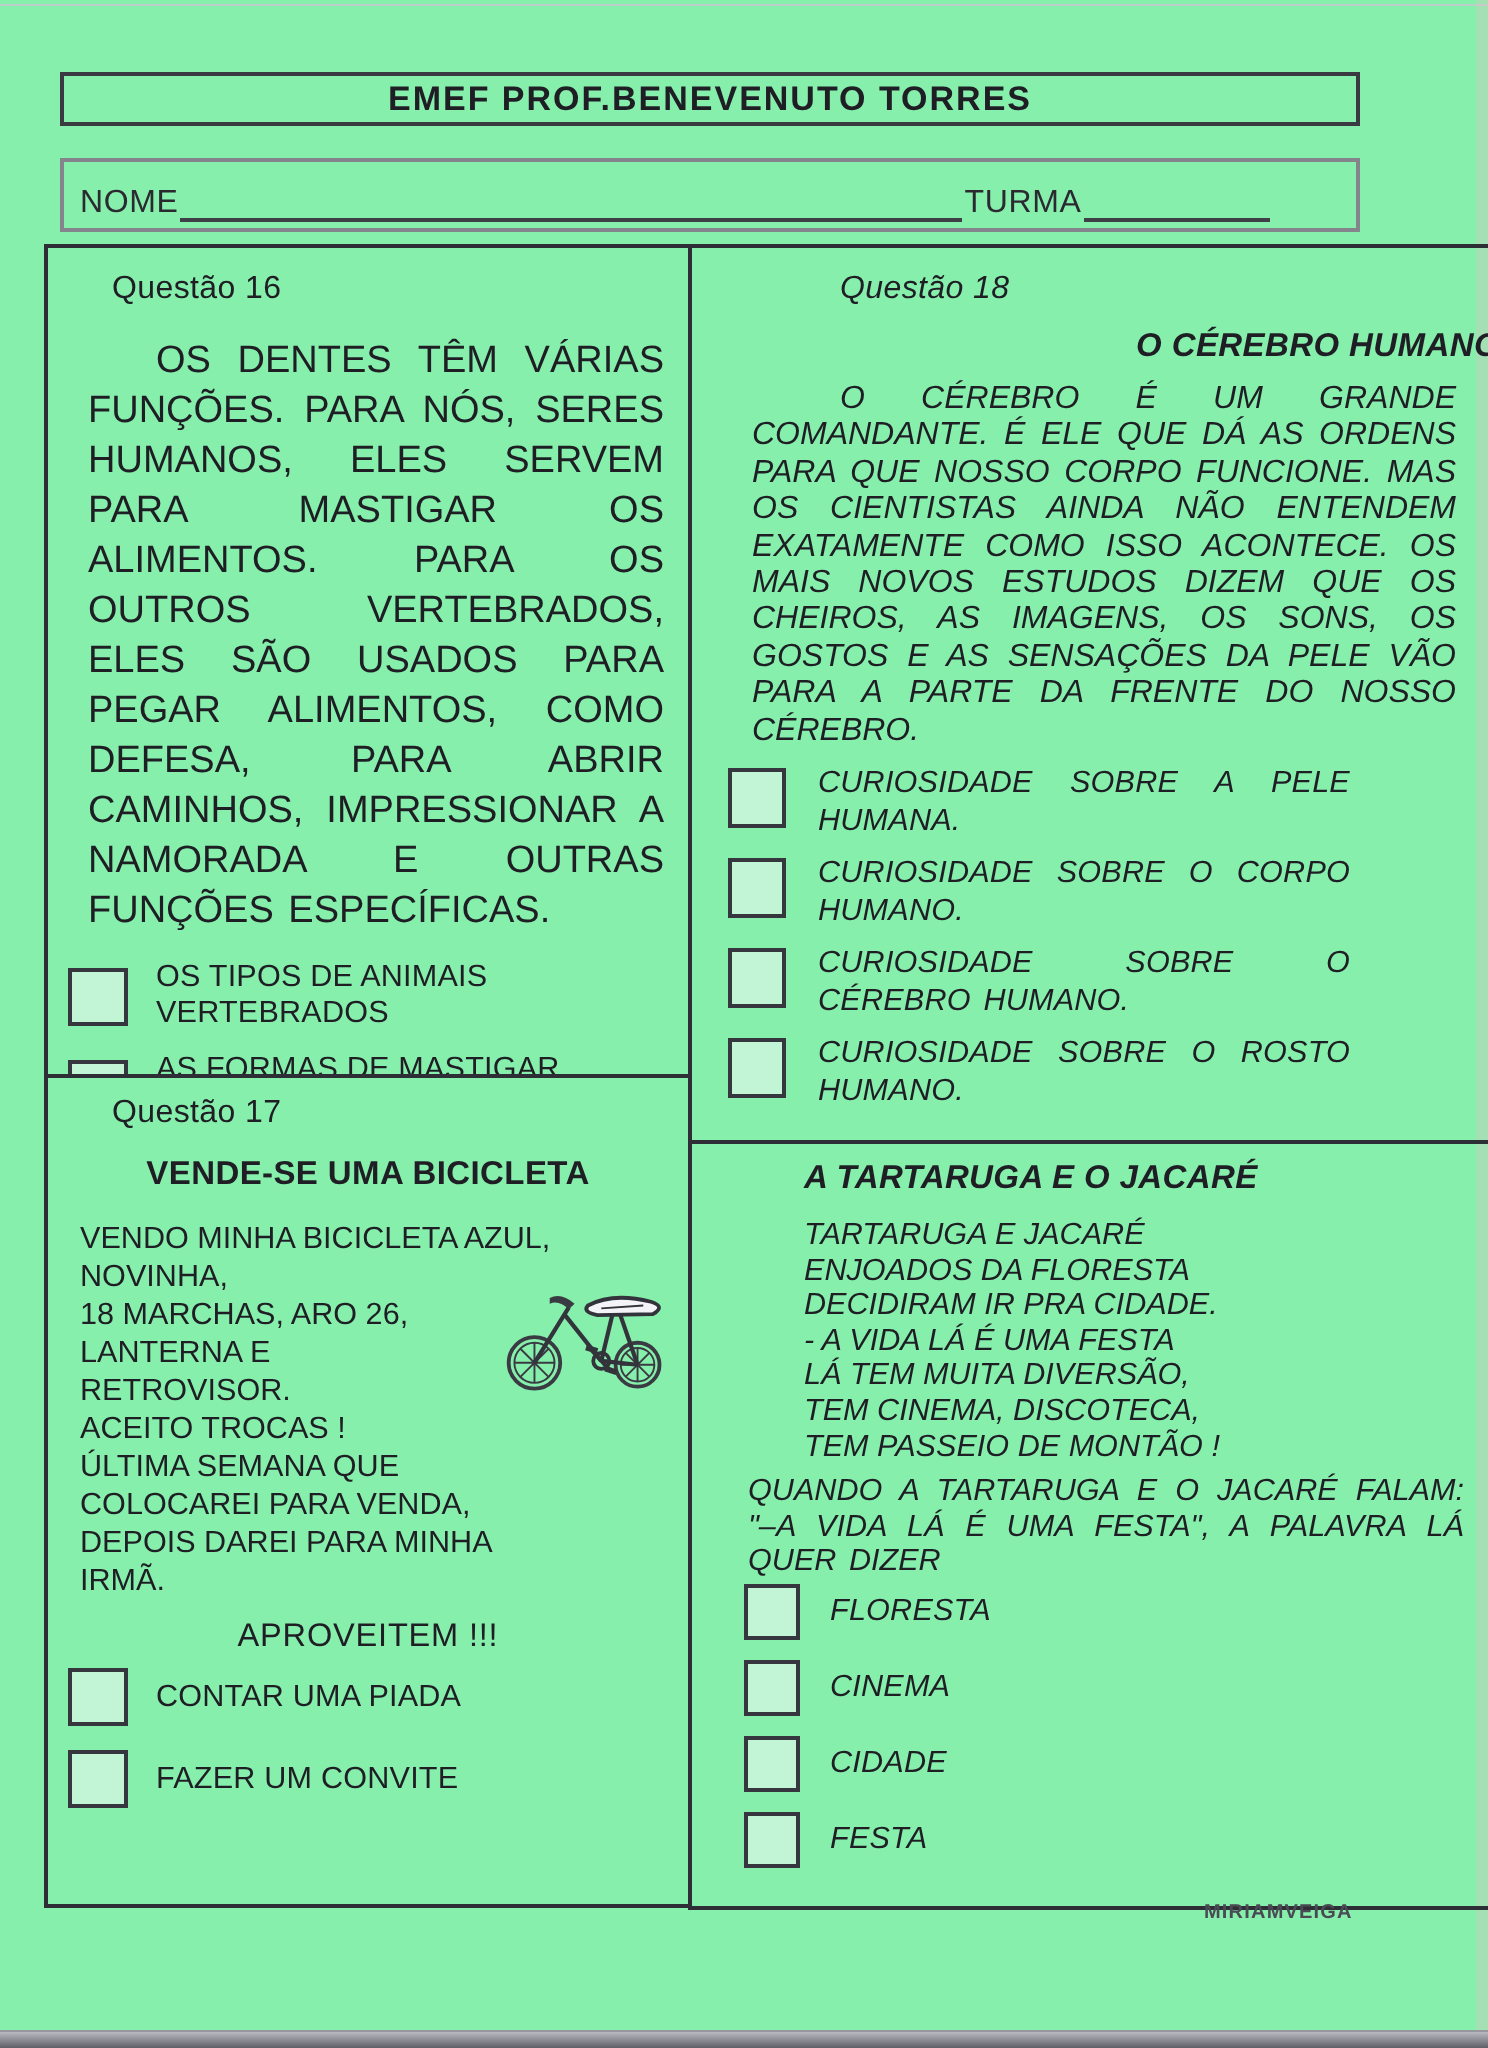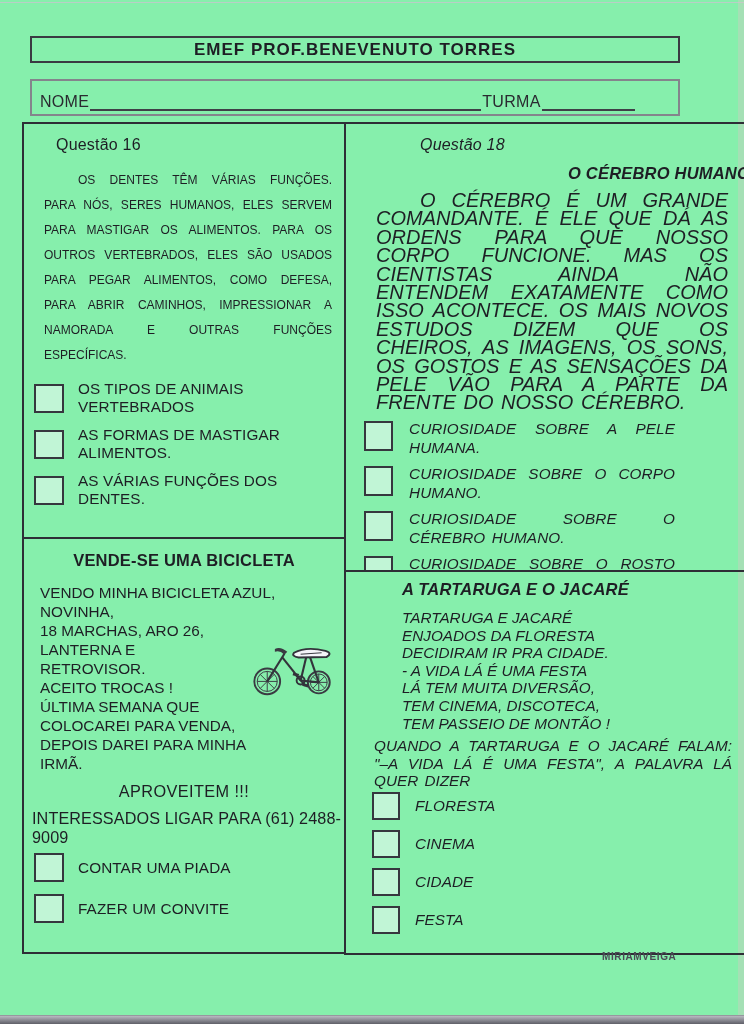--- a/index.html
+++ b/index.html
@@ -46,25 +46,25 @@
   .q18 .q-label { margin:12px 0 0 74px; }
   .q19 .q-label { margin:10px 0 0 56px; }
 
   .q-title { font-weight:700; font-size:16.5px; letter-spacing:.2px; }
   .q17 .q-title { text-align:center; margin-top:12px; }
   .q18 .q-title { text-align:right; margin-top:10px; }
   .q19 .q-title { margin:8px 0 0 56px; }
 
   .q16-text {
     margin:14px 12px 0 20px; text-align:justify; text-indent:34px;
-    font-size:12px; line-height:25px; word-spacing:2px;
+    font-size:19px; line-height:25px; word-spacing:2px;
   }
   .q18-text {
     margin:8px 22px 0 30px; text-align:justify; text-indent:44px;
-    font-size:20px; line-height:18.4px; word-spacing:2px;
+    font-size:16px; line-height:18.4px; word-spacing:2px;
   }
 
   .q17-body { margin:13px 86px 0 16px; font-size:15.3px; line-height:19px; }
   .q17-body span { display:block; }
   .q17-body span:first-child { margin-right:-78px; }
   .bike { position:absolute; right:9px; top:102px; }
   .q17-highlight { text-align:center; font-size:16.3px; margin-top:9px; letter-spacing:.4px; }
   .q17-contact { margin:8px 0 0 8px; font-size:16.2px; letter-spacing:.1px; }
 
   .options { margin-left:10px; }
@@ -129,20 +129,21 @@
         </div>
         <div class="opt-row">
           <div class="checkbox"></div>
           <div class="opt-label">AS VÁRIAS FUNÇÕES DOS DENTES.</div>
         </div>
 
       </div>
     </div>
 
     <div class="qbox q17">
+      <div class="q-label">Questão 17</div>
       <div class="q-title">VENDE-SE UMA BICICLETA</div>
       <div class="q17-body">
         <span>VENDO MINHA BICICLETA AZUL, NOVINHA,</span>
         <span>18 MARCHAS, ARO 26, LANTERNA E</span>
         <span>RETROVISOR.</span>
         <span>ACEITO TROCAS !</span>
         <span>ÚLTIMA SEMANA QUE</span>
         <span>COLOCAREI PARA VENDA,</span>
         <span>DEPOIS DAREI PARA MINHA IRMÃ.</span>
       </div>
@@ -165,21 +166,20 @@
           </g>
           <path d="M25 8 q6 -3 13 3 l-3 3 q-5 -5 -10 -3 z" fill="#3a3a42"></path>
           <path d="M45 12 Q58 5 78 10 Q86 12.5 79 16.5 L50 17 Q42 15.5 45 12 Z" fill="#f4f3f8" stroke="#33333b" stroke-width="2"></path>
           <path d="M52 13.5 L74 12" stroke="#33333b" stroke-width="1"></path>
           <circle cx="52" cy="41" r="4.2" fill="none" stroke="#33333b" stroke-width="2"></circle>
           <path d="M47 35.5 L57 46.5" stroke="#33333b" stroke-width="2"></path>
           <path d="M44 34 l6 1.8 M54 45 l6 2" stroke="#33333b" stroke-width="3"></path>
         </svg>
       </div>
       <div class="q17-highlight">APROVEITEM !!!</div>
-      <div class="q17-contact">INTERESSADOS LIGAR PARA (61) 2488-9009</div>
       <div class="options">
         <div class="opt-row">
           <div class="checkbox"></div>
           <div class="opt-label">CONTAR UMA PIADA</div>
         </div>
         <div class="opt-row">
           <div class="checkbox"></div>
           <div class="opt-label">FAZER UM CONVITE</div>
         </div>
 

